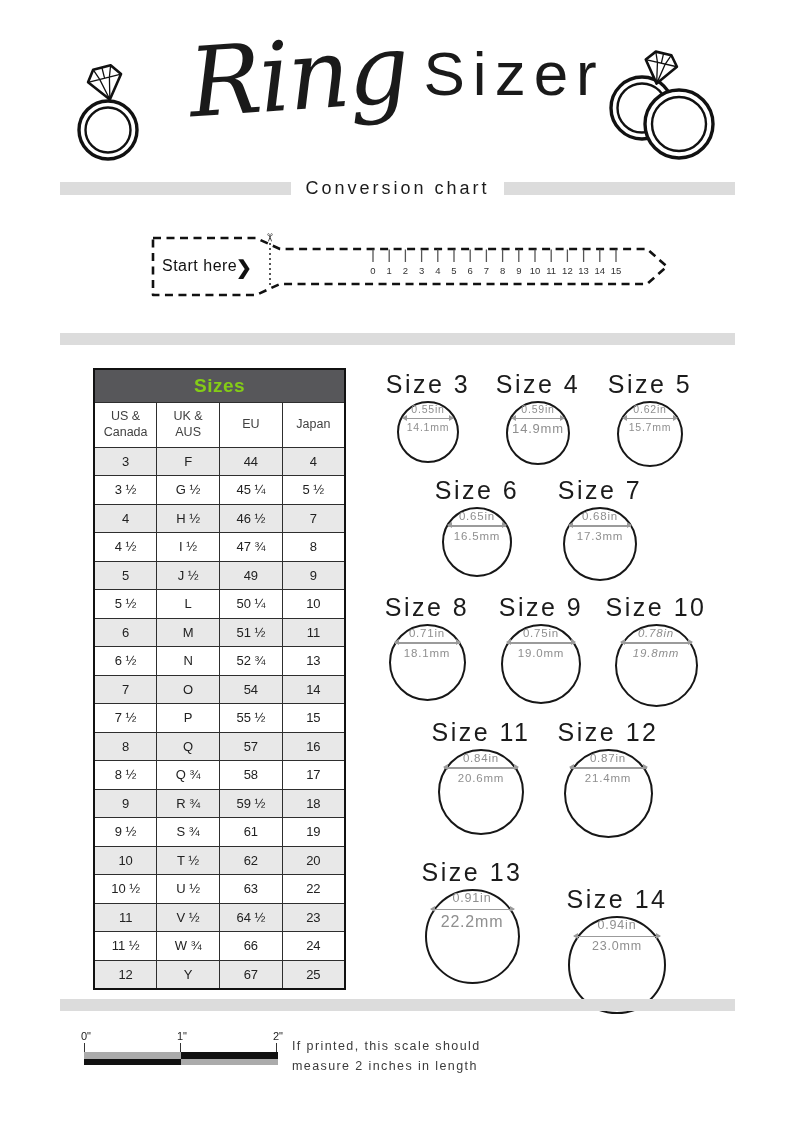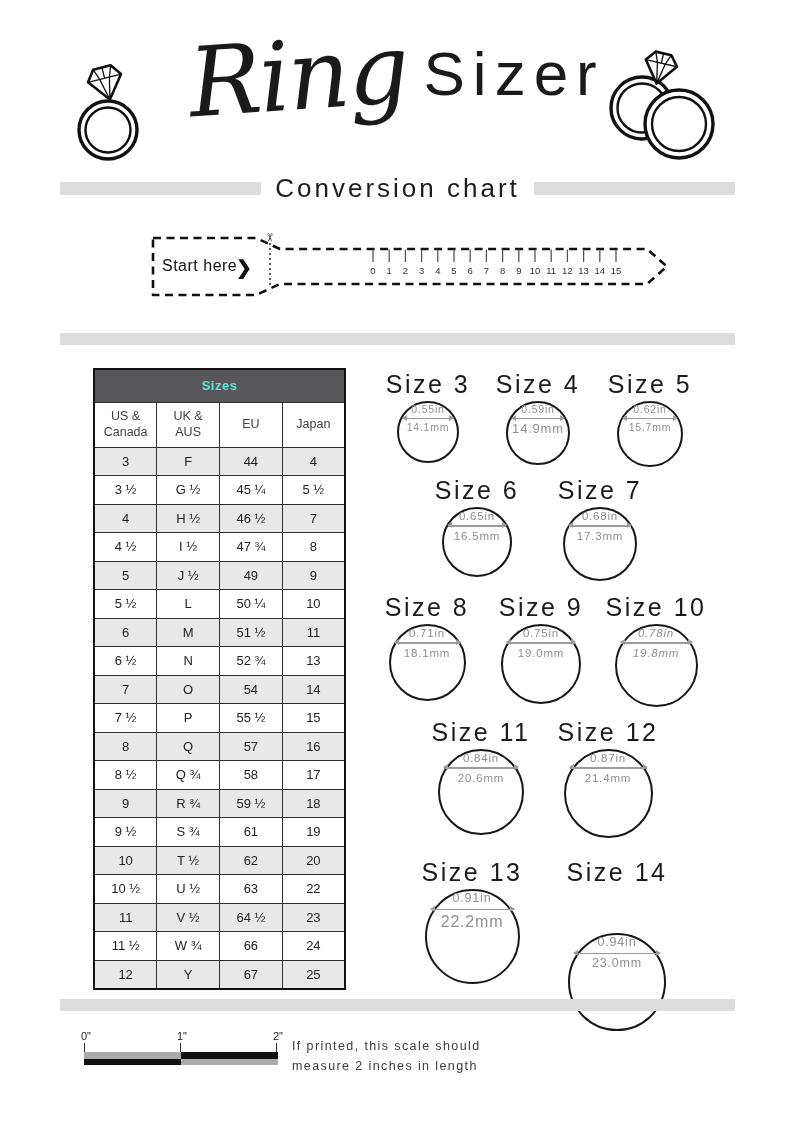--- a/index.html
+++ b/index.html
@@ -13,36 +13,36 @@
   .title-script { font-family:"DejaVu Serif", serif; font-style:italic; font-weight:400;
                   font-size:96px; line-height:1; letter-spacing:-2px; transform:rotate(-4deg); }
   .title-main { font-size:62px; font-weight:400; letter-spacing:8px; line-height:1;
                 position:relative; top:-14px; }
   .icon-left  { position:absolute; left:72px;  top:62px; }
   .icon-right { position:absolute; left:598px; top:44px; }
 
   .subtitle-row { position:absolute; top:176px; left:60px; width:675px; height:24px;
                   display:flex; align-items:center; gap:10px; }
   .subtitle-bar { flex:1; height:13px; background:#dcdcdc; }
-  .subtitle-text { font-size:26px; letter-spacing:3px; color:#1c1c1c; padding:0 4px; white-space:nowrap; }
+  .subtitle-text { font-size:18px; letter-spacing:3px; color:#1c1c1c; padding:0 4px; white-space:nowrap; }
 
   
   #sizer-svg { position:absolute; left:150px; top:228px; }
 
   
   .divider { position:absolute; left:60px; width:675px; height:12px; background:#dcdcdc; }
   .divider.mid { top:333px; }
   .divider.bottom { top:999px; }
 
   
   #size-table { position:absolute; left:93px; top:368px; width:253px;
                 border-collapse:collapse; table-layout:fixed;
                 border:2px solid #111; }
   #size-table th, #size-table td { border:1px solid #2e2e2e; text-align:center; vertical-align:middle; }
-  #size-table .table-title { height:33px; background:#57575a; color:#5eead4; font-size:13px;
+  #size-table .table-title { height:33px; background:#57575a; color:#84cc16; font-size:19px;
                              font-weight:bold; letter-spacing:0.5px; }
   #size-table .col-head td { height:45px; font-size:12.5px; color:#414141; padding:2px 6px; line-height:1.25; }
   #size-table tbody td { height:28.5px; font-size:13px; color:#222; }
   #size-table tbody tr.shaded { background:#e8e8e8; }
 
   
   .size-item { position:absolute; width:170px; display:flex; flex-direction:column; align-items:center; }
   .size-label { font-size:25px; letter-spacing:2.5px; color:#1b1b1b; line-height:26px; white-space:nowrap; }
   .size-circle { border:2.4px solid #171717; border-radius:50%;
                  display:flex; flex-direction:column; align-items:center; }
@@ -382,21 +382,21 @@
       <div class="size-item" style="left: 387px; top: 859px;">
         <div class="size-label">Size 13</div>
         <div class="size-circle" style="width: 95px; height: 95px; margin-top: 4px;">
           <div class="dim">
             <div class="dim-in" style="font-size: 12.5px;">0.91in</div>
             <div class="dim-line"></div>
             <div class="dim-mm" style="font-size: 16px;">22.2mm</div>
           </div>
         </div>
       </div>
-      <div class="size-item" style="left: 532px; top: 859px; gap: 44px;">
+      <div class="size-item" style="left: 532px; top: 886px;">
         <div class="size-label">Size 14</div>
         <div class="size-circle" style="width: 98px; height: 98px; margin-top: 4px;">
           <div class="dim">
             <div class="dim-in" style="font-size: 12.5px;">0.94in</div>
             <div class="dim-line"></div>
             <div class="dim-mm" style="font-size: 12.5px;">23.0mm</div>
           </div>
         </div>
       </div>
     </div>

